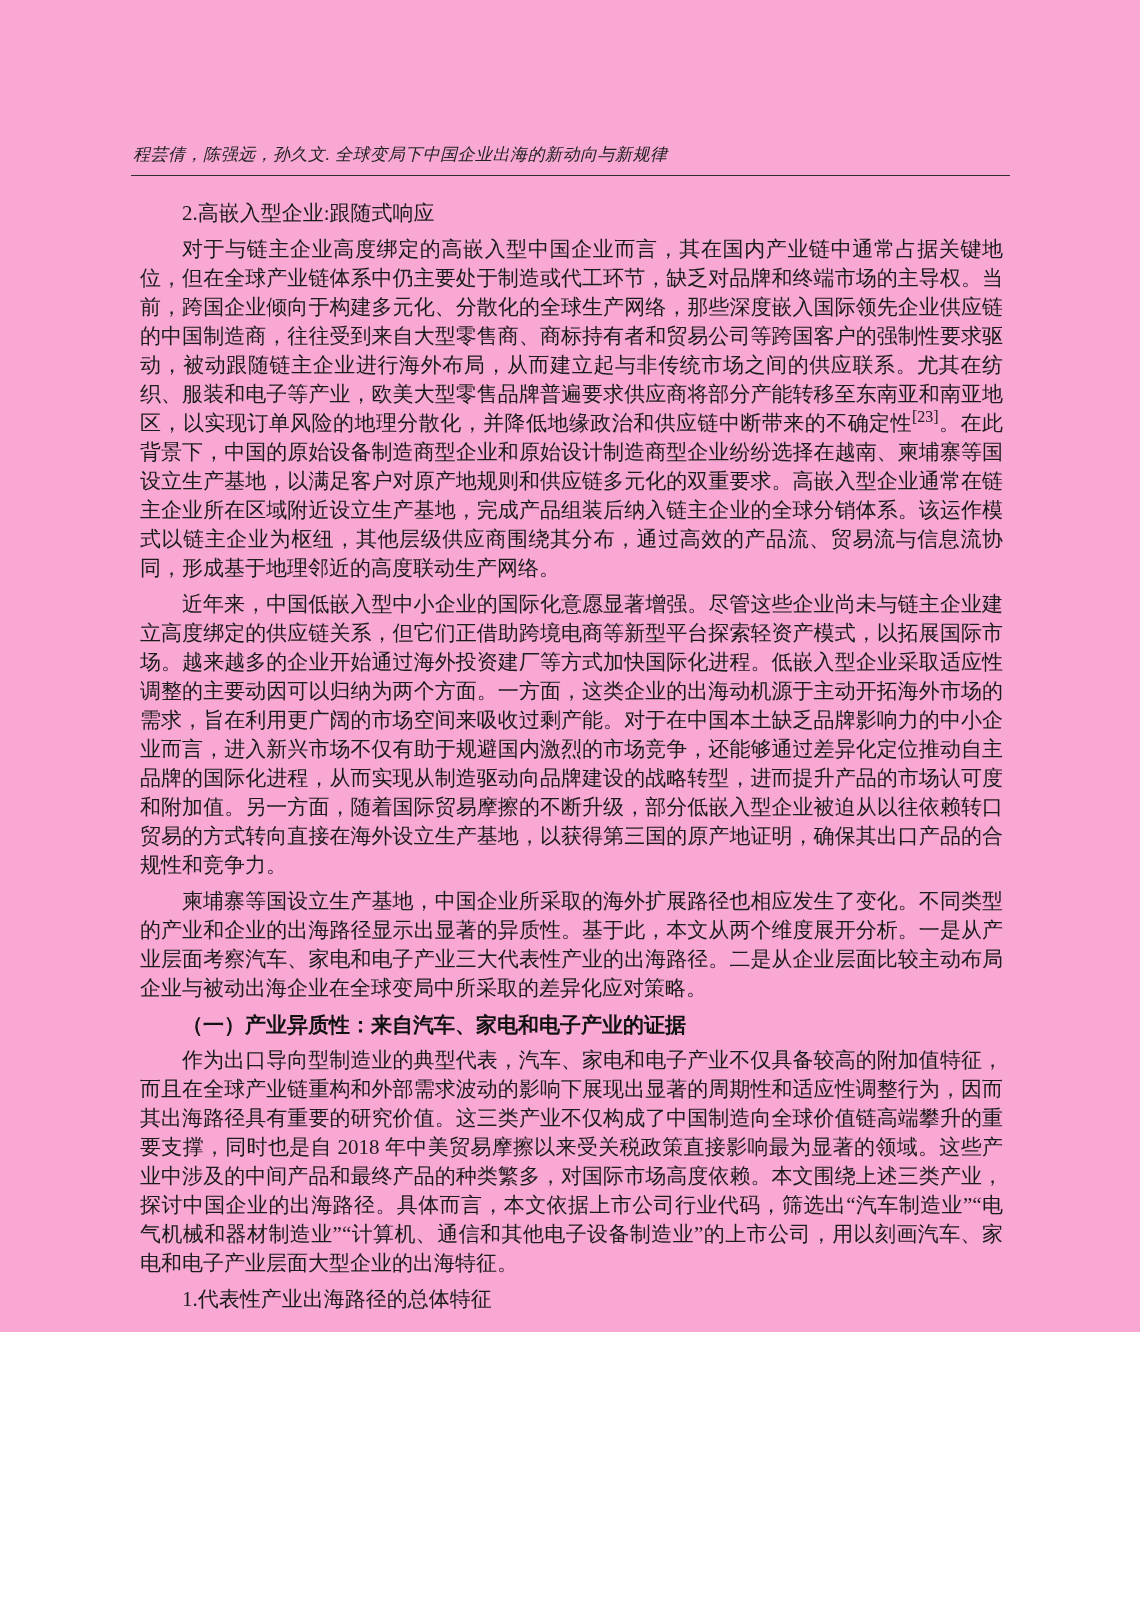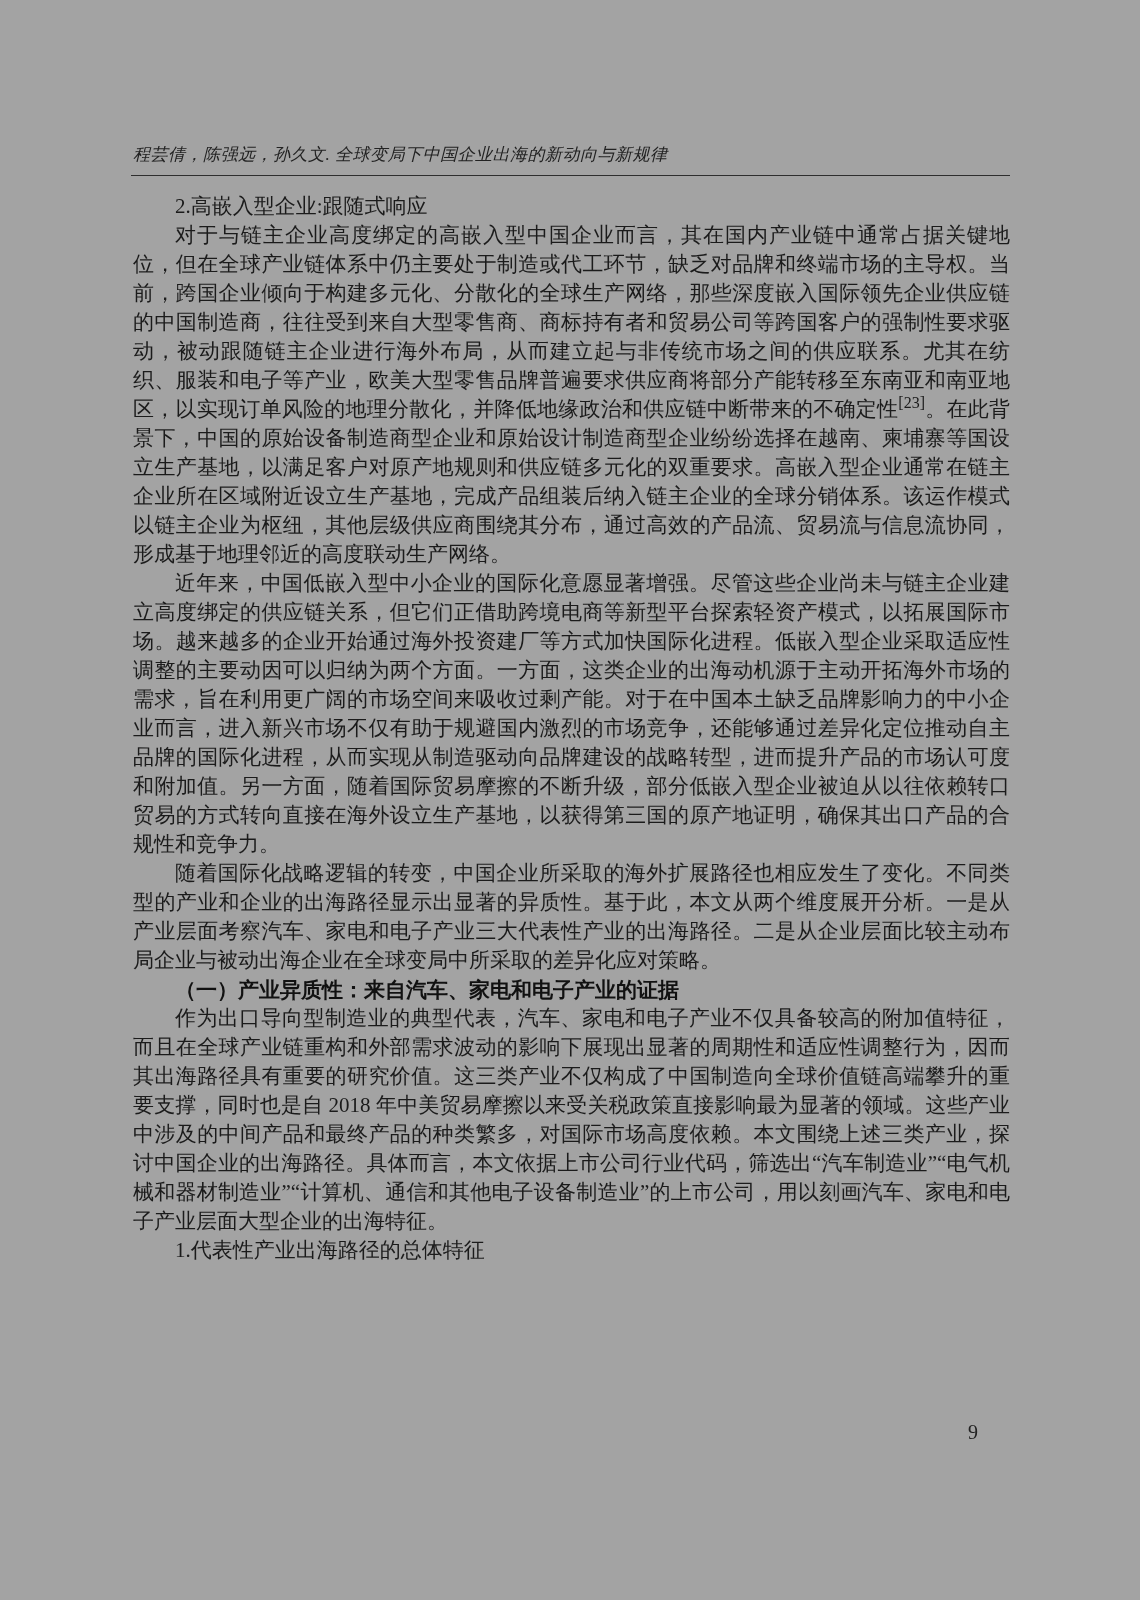--- a/index.html
+++ b/index.html
@@ -1,20 +1,20 @@
 <!DOCTYPE html>
 <html lang="zh"><head>
 <meta charset="utf-8">
 <style>
   html, body { margin: 0; padding: 0; background: #ffffff; }
   .sheet {
     position: relative;
     width: 1140px;
-    height: 1600px;
-    background: #a3a3a3;
+    height: 1332px;
+    background: #f9a8d4;
     color: #1b1b1b;
     font-family: "Liberation Serif", serif;
     overflow: hidden;
   }
   .running-head {
     position: absolute;
     left: 133px;
     top: 143px;
     width: 877px;
     font-size: 17px;
@@ -33,21 +33,21 @@
   .content {
     position: absolute;
     left: 133px;
     top: 192px;
     width: 877px;
     font-size: 21px;
     line-height: 29px;
     text-align: justify;
     text-justify: inter-ideograph;
   }
-  .content p { margin: 0; }
+  .content p { margin: 7px; }
   .par { text-indent: 2em; }
   .sub-num { text-indent: 2em; }
   .section-heading {
     font-family: "Liberation Sans", sans-serif;
     font-weight: 700;
     font-size: 24px;
     line-height: 32px;
     text-align: center;
     text-indent: 0;
     margin: 15px 0 13px 0 !important;
@@ -88,21 +88,21 @@
   <div class="content">
 
     <p class="sub-num">2.高嵌入型企业:跟随式响应</p>
 
     <p class="par"><span>对于与链主企业高度绑定的高嵌入型中国企业而言，其在国内产业链中通常占据关键地位，但在全球产业链体系中仍主要处于制造或代工环节，缺乏对品牌和终端市场的主导权。当前，跨国企业倾向于构建多元化、分散化的全球生产网络，那些深度嵌入国际领先企业供应链的中国制造商，往往受到来自大型零售商、商标持有者和贸易公司等跨国客户的强制性要求驱动，被动跟随链主企业进行海外布局，从而建立起与非传统市场之间的供应联系。尤其在纺织、服装和电子等产业，欧美大型零售品牌普遍要求供应商将部分产能转移至东南亚和南亚地区，以实现订单风险的地理分散化，并降低地缘政治和供应链中断带来的不确定性</span><sup class="cite">[23]</sup><span>。在此背景下，中国的原始设备制造商型企业和原始设计制造商型企业纷纷选择在越南、柬埔寨等国设立生产基地，以满足客户对原产地规则和供应链多元化的双重要求。高嵌入型企业通常在链主企业所在区域附近设立生产基地，完成产品组装后纳入链主企业的全球分销体系。该运作模式以链主企业为枢纽，其他层级供应商围绕其分布，通过高效的产品流、贸易流与信息流协同，形成基于地理邻近的高度联动生产网络。</span></p>
 
 
     <p class="par">近年来，中国低嵌入型中小企业的国际化意愿显著增强。尽管这些企业尚未与链主企业建立高度绑定的供应链关系，但它们正借助跨境电商等新型平台探索轻资产模式，以拓展国际市场。越来越多的企业开始通过海外投资建厂等方式加快国际化进程。低嵌入型企业采取适应性调整的主要动因可以归纳为两个方面。一方面，这类企业的出海动机源于主动开拓海外市场的需求，旨在利用更广阔的市场空间来吸收过剩产能。对于在中国本土缺乏品牌影响力的中小企业而言，进入新兴市场不仅有助于规避国内激烈的市场竞争，还能够通过差异化定位推动自主品牌的国际化进程，从而实现从制造驱动向品牌建设的战略转型，进而提升产品的市场认可度和附加值。另一方面，随着国际贸易摩擦的不断升级，部分低嵌入型企业被迫从以往依赖转口贸易的方式转向直接在海外设立生产基地，以获得第三国的原产地证明，确保其出口产品的合规性和竞争力。</p>
 
 
-    <p class="par">随着国际化战略逻辑的转变，中国企业所采取的海外扩展路径也相应发生了变化。不同类型的产业和企业的出海路径显示出显著的异质性。基于此，本文从两个维度展开分析。一是从产业层面考察汽车、家电和电子产业三大代表性产业的出海路径。二是从企业层面比较主动布局企业与被动出海企业在全球变局中所采取的差异化应对策略。</p>
+    <p class="par">柬埔寨等国设立生产基地，中国企业所采取的海外扩展路径也相应发生了变化。不同类型的产业和企业的出海路径显示出显著的异质性。基于此，本文从两个维度展开分析。一是从产业层面考察汽车、家电和电子产业三大代表性产业的出海路径。二是从企业层面比较主动布局企业与被动出海企业在全球变局中所采取的差异化应对策略。</p>
 
     <p class="bold-sub">（一）产业异质性：来自汽车、家电和电子产业的证据</p>
 
     <p class="par">作为出口导向型制造业的典型代表，汽车、家电和电子产业不仅具备较高的附加值特征，而且在全球产业链重构和外部需求波动的影响下展现出显著的周期性和适应性调整行为，因而其出海路径具有重要的研究价值。这三类产业不仅构成了中国制造向全球价值链高端攀升的重要支撑，同时也是自 2018 年中美贸易摩擦以来受关税政策直接影响最为显著的领域。这些产业中涉及的中间产品和最终产品的种类繁多，对国际市场高度依赖。本文围绕上述三类产业，探讨中国企业的出海路径。具体而言，本文依据上市公司行业代码，筛选出“汽车制造业”“电气机械和器材制造业”“计算机、通信和其他电子设备制造业”的上市公司，用以刻画汽车、家电和电子产业层面大型企业的出海特征。</p>
 
     <p class="sub-num">1.代表性产业出海路径的总体特征</p>
 
 
   </div>
 

